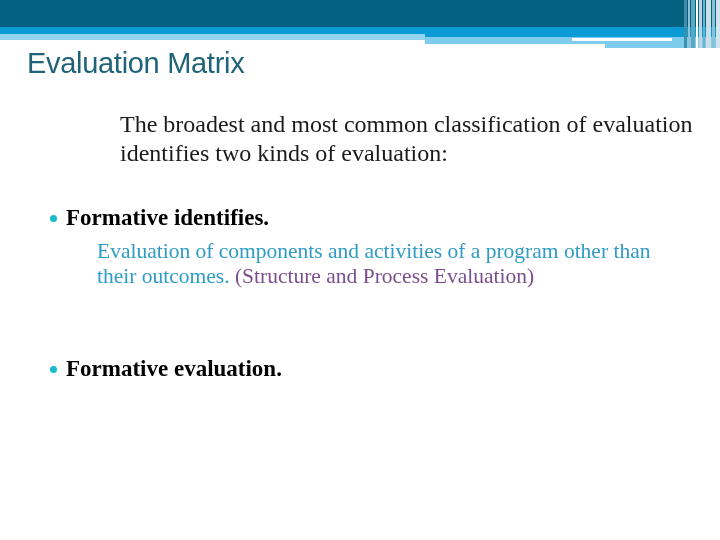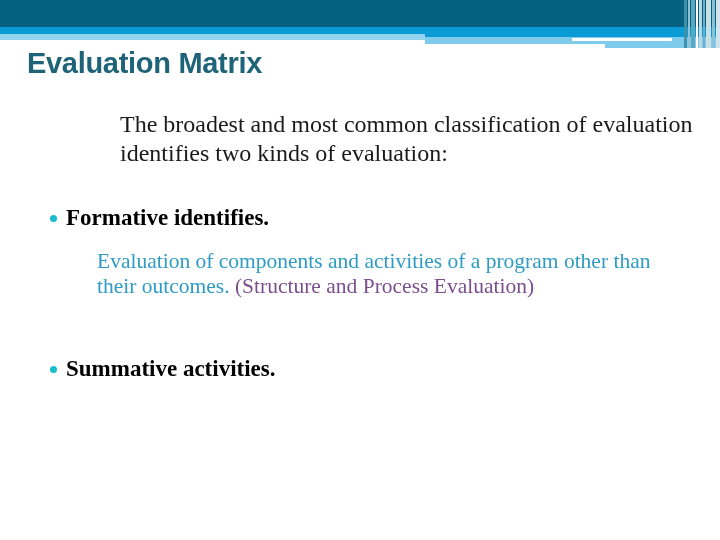--- a/index.html
+++ b/index.html
@@ -97,21 +97,21 @@
     top: 0;
     height: 48px;
   }
 
   
   .title {
     position: absolute;
     left: 27px;
     top: 47px;
     font-family: "Liberation Sans", sans-serif;
-    font-weight: bold;
+    font-weight: normal;
     font-size: 29px;
     letter-spacing: -0.3px;
     color: #1f6379;
     white-space: nowrap;
   }
 
   
   .body-area {
     position: absolute;
     left: 0;
@@ -154,21 +154,21 @@
   }
   .bullet-head {
     font-family: "Liberation Serif", serif;
     font-weight: bold;
     font-size: 23px;
     line-height: 27px;
     color: #000000;
   }
   .sub-text {
     margin-left: 47px;
-    margin-top: 18px;
+    margin-top: 8px;
     width: 590px;
     font-family: "Liberation Serif", serif;
     font-size: 21.5px;
     line-height: 25px;
     color: #2e9cc4;
   }
   .sub-text .alt {
     color: #7b4f8e;
   }
 </style>
@@ -210,18 +210,18 @@
         <span class="bullet-head">Formative identifies.</span>
       </div>
       <div class="sub-text">
         <span>Evaluation of components  and activities of a program other than their outcomes. </span><span class="alt">(Structure and Process Evaluation)</span>
       </div>
     </div>
 
     <div class="bullet-block b2">
       <div class="bullet-row">
         <span class="dot"></span>
-        <span class="bullet-head">Summative activities.</span>
+        <span class="bullet-head">Formative evaluation.</span>
       </div>
     </div>
 
   </div>
 </div>
 
 </body></html>

